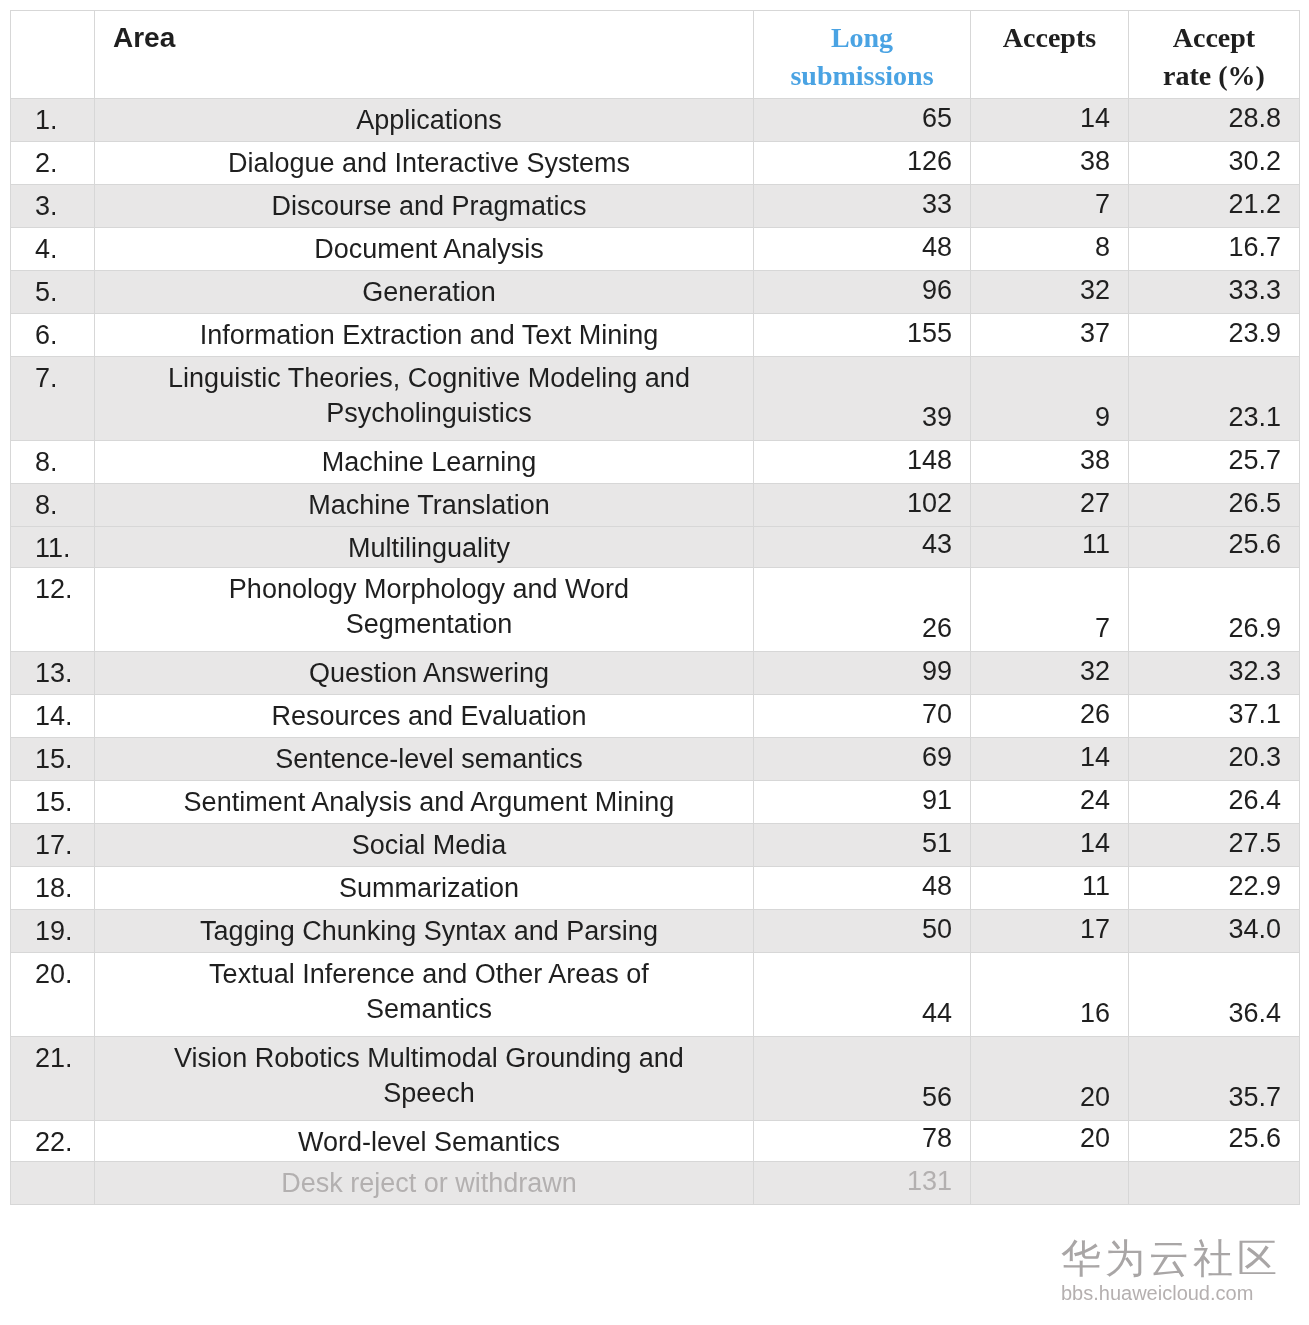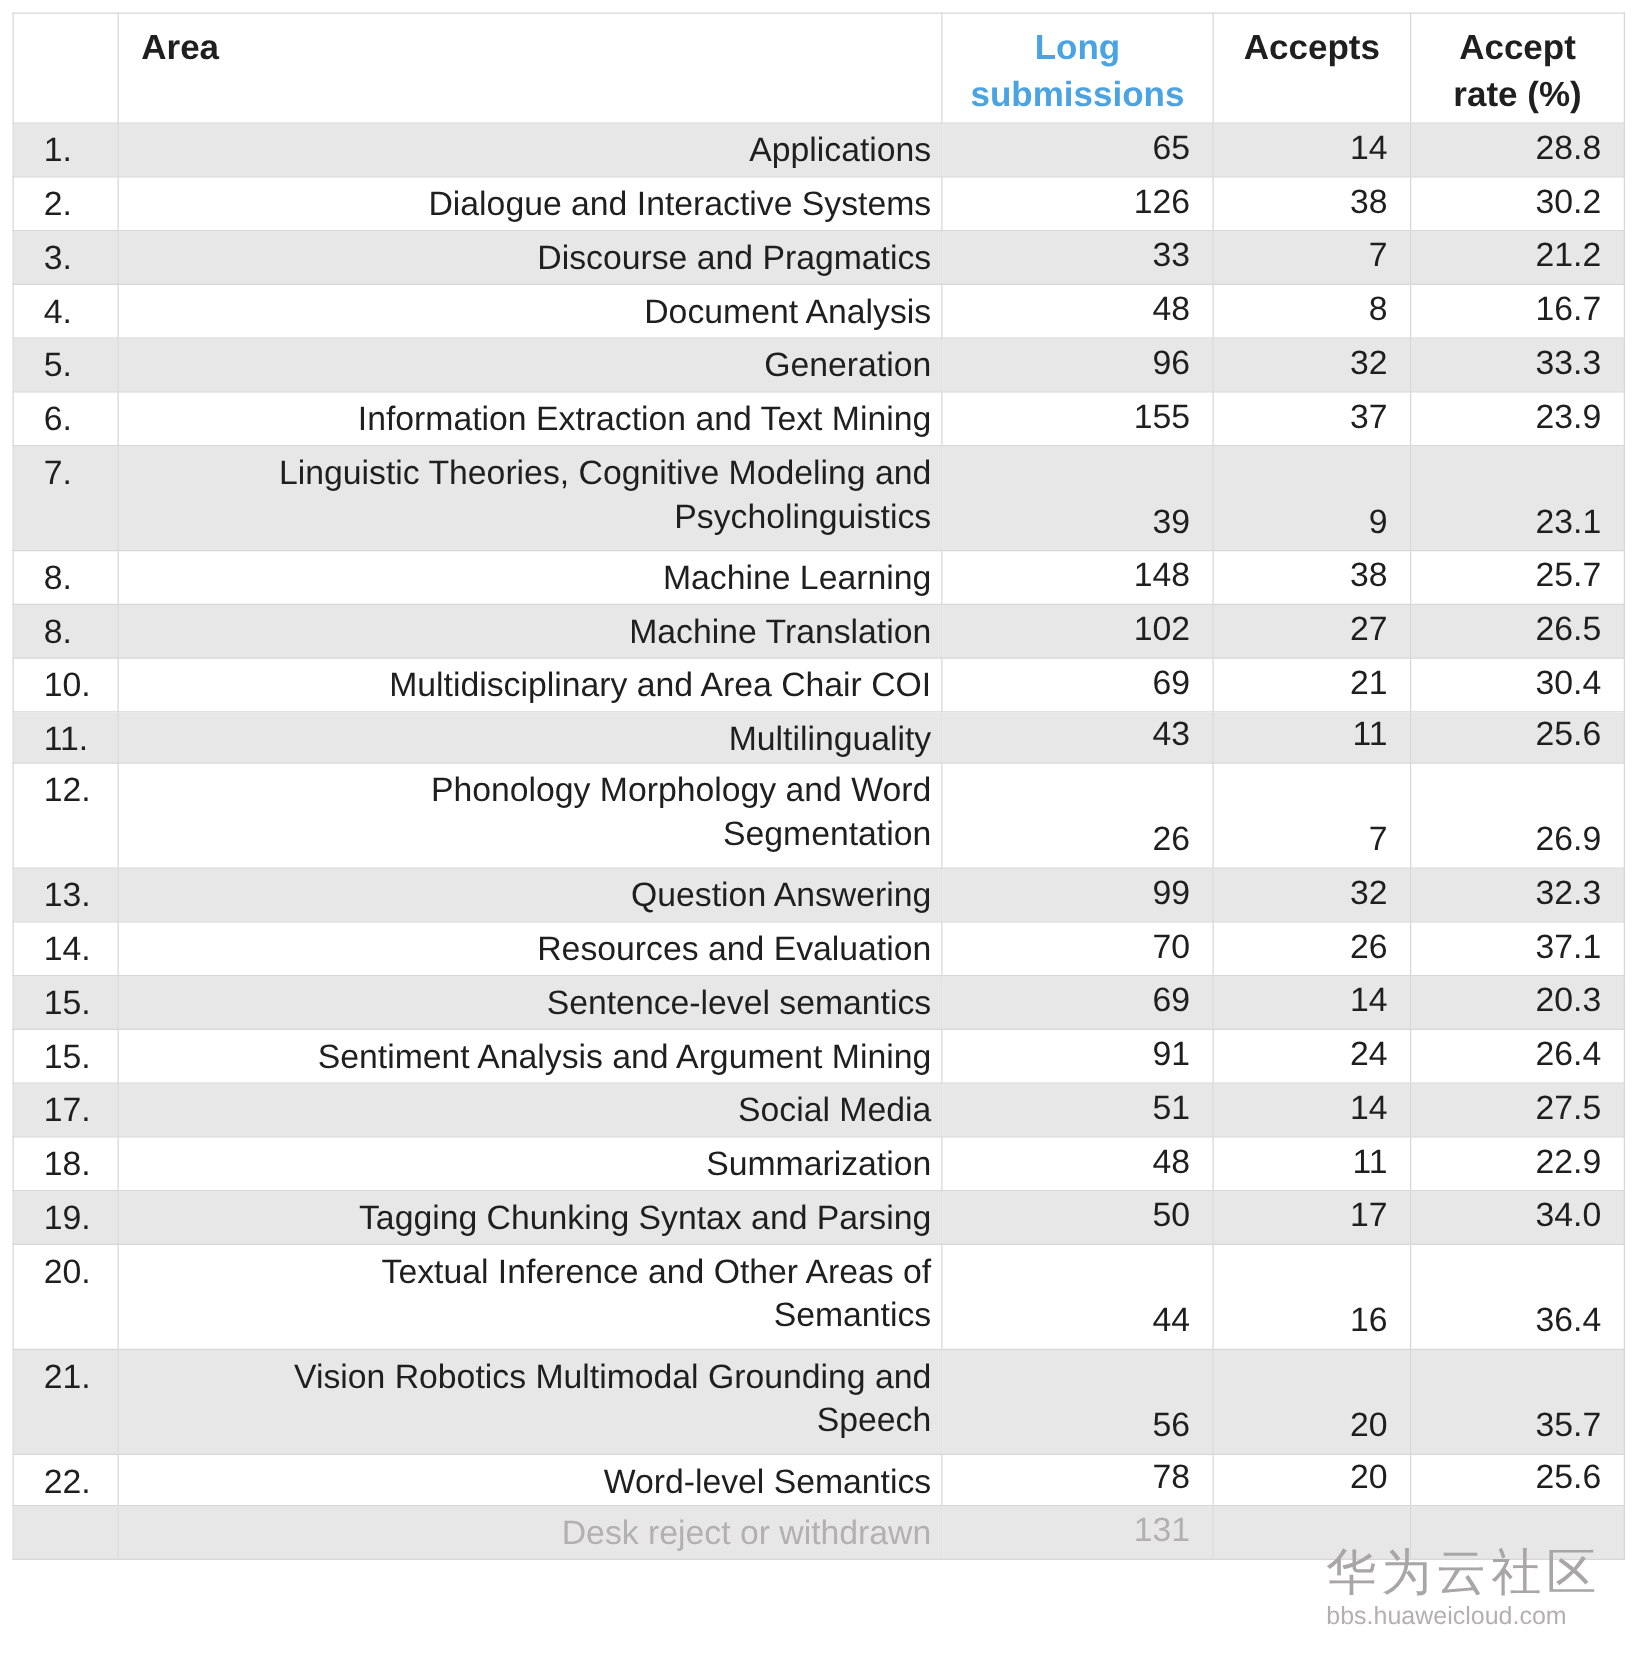--- a/index.html
+++ b/index.html
@@ -28,37 +28,37 @@
   th, td {
     border: 1.5px solid #d7d7d7;
     font-size: 27px;
     line-height: 35px;
     padding: 0;
     overflow: hidden;
   }
   thead tr { height: 88px; background: #ffffff; }
   thead th { vertical-align: top; padding-top: 8px; font-weight: bold; font-size: 28px; line-height: 38px; margin-top: 16px; }
   th.h-area { text-align: left; padding-left: 18px; }
-  th.h-center { white-space: pre-line; }
+  th.h-center { white-space: pre-line; font-family: Liberation Serif, serif; }
   th.h-long { color: #4aa3e3; }
 
   tbody tr { height: 43px; background: #ffffff; }
   tbody tr.shaded { background: #e8e7e7; }
   tbody tr.size-l { height: 84px; }
   tbody tr.size-m { height: 36px; }
 
   td.num {
     vertical-align: top;
     padding: 4px 0 0 24px;
     text-align: left;
   }
   td.area {
     vertical-align: top;
     padding: 4px 8px 0 18px;
-    text-align: right;
+    text-align: center;
     white-space: pre-line;
     margin-left: 45px;
   }
   td.val {
     vertical-align: bottom;
     padding: 0 18px 5px 0;
     text-align: right;
   }
   tbody tr.muted td { color: #b3b0b0; }
   tbody tr.total td { font-weight: bold; border-top: 2px solid #a8a8a8; }
@@ -166,27 +166,20 @@
           <td class="val">38</td>
           <td class="val">25.7</td>
         </tr>
         <tr class="size-s shaded">
           <td class="num">8.</td>
           <td class="area">Machine Translation</td>
           <td class="val">102</td>
           <td class="val">27</td>
           <td class="val">26.5</td>
         </tr>
-        <tr class="size-s">
-          <td class="num">10.</td>
-          <td class="area">Multidisciplinary and Area Chair COI</td>
-          <td class="val">69</td>
-          <td class="val">21</td>
-          <td class="val">30.4</td>
-        </tr>
         <tr class="size-m shaded">
           <td class="num">11.</td>
           <td class="area">Multilinguality</td>
           <td class="val">43</td>
           <td class="val">11</td>
           <td class="val">25.6</td>
         </tr>
         <tr class="size-l">
           <td class="num">12.</td>
           <td class="area">Phonology Morphology and Word

